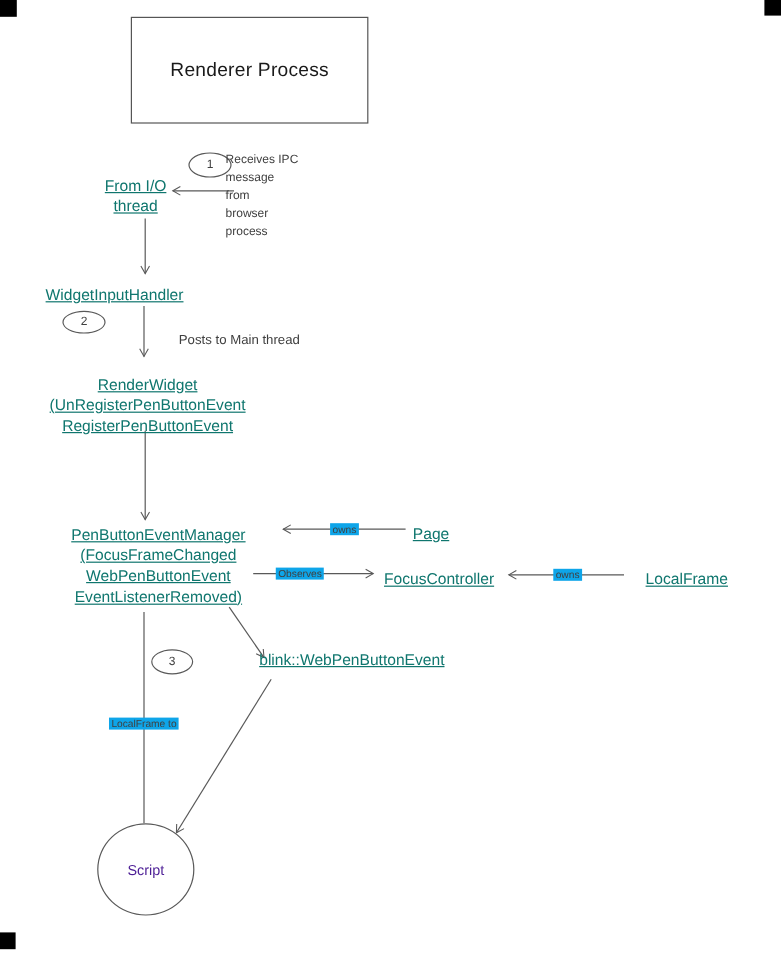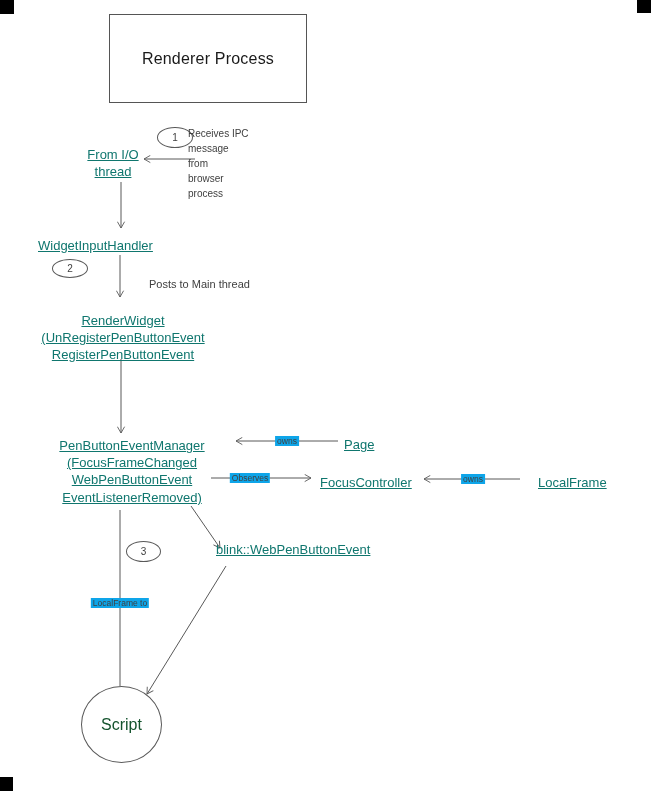--- a/index.html
+++ b/index.html
@@ -79,22 +79,22 @@
   #node-blink    { left: 216px; top: 541px; white-space: nowrap; }
   #script-circle {
     left: 81px; top: 686px;
     width: 81px; height: 77px;
     border: 1px solid #595959;
     border-radius: 50%;
     background: #ffffff;
     display: flex;
     align-items: center;
     justify-content: center;
-    font-size: 16px;
-    color: #14532d;
+    font-size: 12px;
+    color: #4c1d95;
   }
   #connectors {
     position: absolute;
     left: 0; top: 0;
     width: 651px; height: 812px;
   }
 </style>
 </head>
 <body>
 

